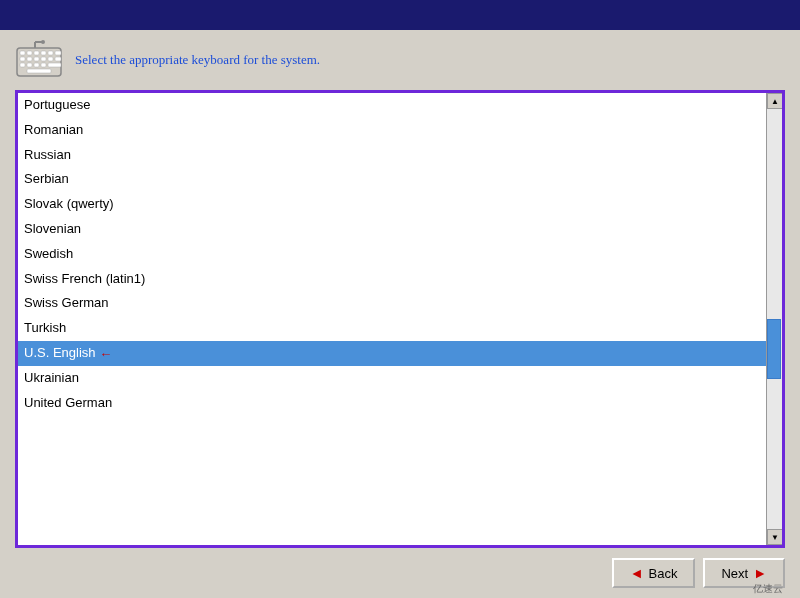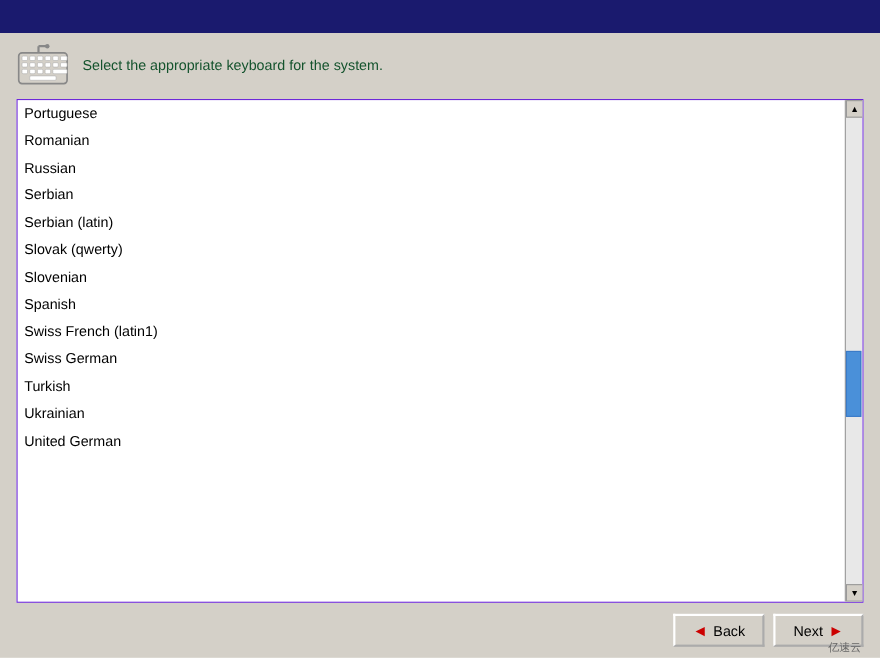--- a/index.html
+++ b/index.html
@@ -37,27 +37,28 @@
     }
 
     .keyboard-icon {
       width: 48px;
       height: 40px;
       flex-shrink: 0;
     }
 
     .header-text {
       font-size: 13px;
-      color: #14532d;
+      color: #1d4ed8;
       line-height: 1.5;
+      font-family: Liberation Serif, serif;
     }
 
     .list-container {
       flex: 1;
-      border: 1px solid #6d28d9;
+      border: 3px solid #6d28d9;
       background: #fff;
       overflow: hidden;
       display: flex;
       position: relative;
     }
 
     .list-scroll {
       flex: 1;
       overflow-y: scroll;
     }
@@ -190,27 +191,27 @@
       <span>Select the appropriate keyboard for the system.</span>
     </div>
   </div>
 
   <div class="list-container">
     <div class="list-scroll" id="list-scroll">
     <div class="list-item">Portuguese</div>
         <div class="list-item">Romanian</div>
         <div class="list-item">Russian</div>
         <div class="list-item">Serbian</div>
-        <div class="list-item">Serbian (latin)</div>
         <div class="list-item">Slovak (qwerty)</div>
         <div class="list-item">Slovenian</div>
-        <div class="list-item">Spanish</div>
+        <div class="list-item">Swedish</div>
         <div class="list-item">Swiss French (latin1)</div>
         <div class="list-item">Swiss German</div>
         <div class="list-item">Turkish</div>
+        <div class="list-item selected">U.S. English<span style="color: rgb(204, 0, 0); font-weight: bold;"> ←</span></div>
         <div class="list-item">Ukrainian</div>
         <div class="list-item">United German</div>
       </div>
     <div class="scrollbar-track">
       <div class="scrollbar-btn">▲</div>
       <div class="scrollbar-thumb-area">
         <div class="scrollbar-thumb"></div>
       </div>
       <div class="scrollbar-btn">▼</div>
     </div>

